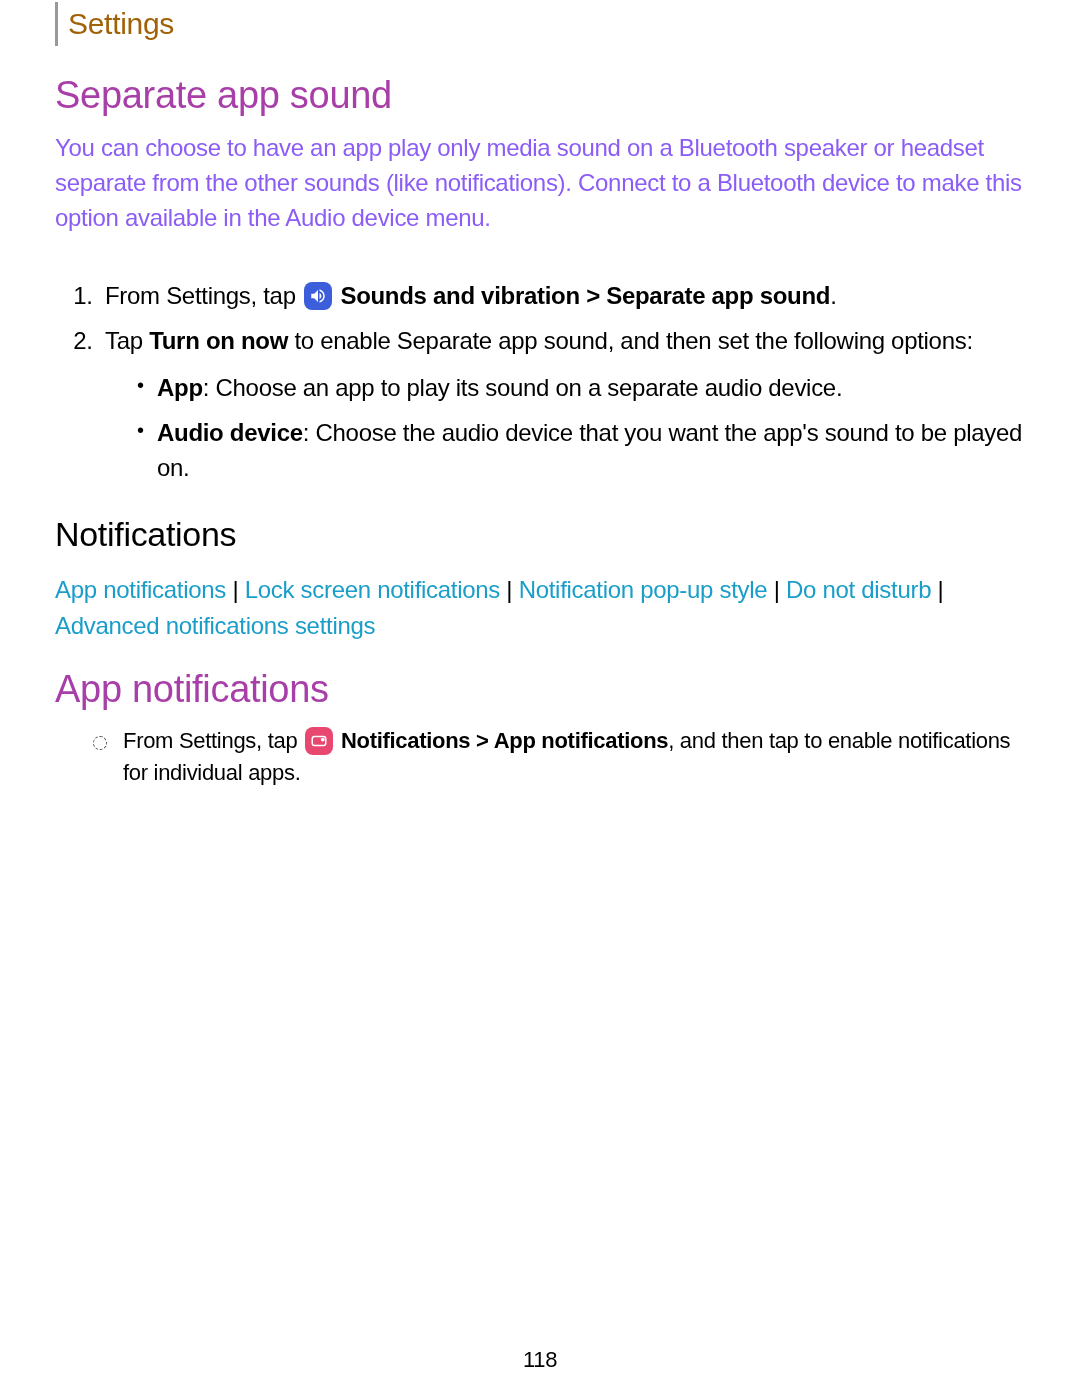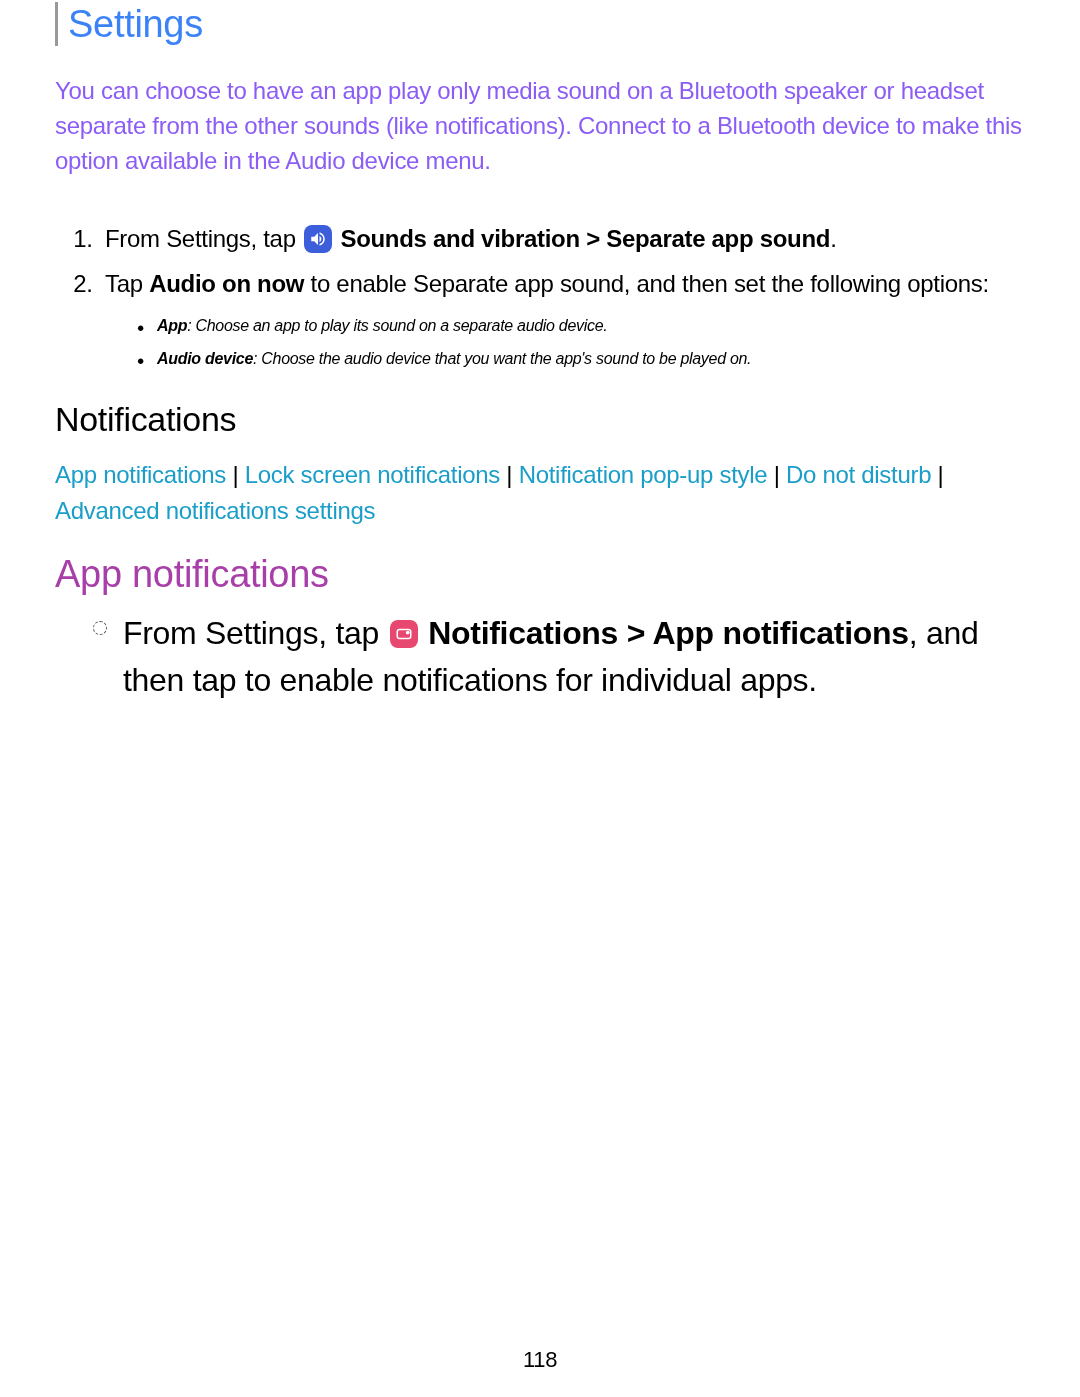--- a/index.html
+++ b/index.html
@@ -22,22 +22,22 @@
       margin-bottom: 28px;
       padding-top: 2px;
     }
     .header-bar {
       width: 3px;
       height: 44px;
       background: #999;
       margin-right: 10px;
     }
     .header-text {
-      font-size: 38px;
-      color: #3b82f6;
+      font-size: 30px;
+      color: #a16207;
       font-weight: 400;
     }
     .section-heading {
       font-size: 38px;
       color: #a83fa8;
       font-weight: 400;
       margin-bottom: 14px;
       margin-top: 0;
     }
     .body-text {
@@ -56,26 +56,25 @@
       line-height: 1.45;
       margin-bottom: 10px;
       padding-left: 6px;
     }
     ul.sub {
       list-style: none;
       padding-left: 32px;
       margin-top: 12px;
     }
     ul.sub li {
-      font-size: 16px;
+      font-size: 24px;
       line-height: 1.45;
       margin-bottom: 10px;
       position: relative;
       padding-left: 20px;
-      font-style: italic;
     }
     ul.sub li::before {
       content: "•";
       position: absolute;
       left: 0;
       top: 0;
       font-size: 20px;
     }
     .icon-badge {
       display: inline-flex;
@@ -112,21 +111,21 @@
     }
     .link {
       color: #1a9ec9;
     }
     .link-sep {
       color: #000;
     }
     .circle-bullet-item {
       position: relative;
       padding-left: 48px;
-      font-size: 32px;
+      font-size: 22px;
       line-height: 1.45;
       margin-bottom: 10px;
       margin-left: 20px;
     }
     .circle-bullet-item::before {
       content: "";
       position: absolute;
       left: 18px;
       top: 11px;
       width: 12px;
@@ -151,34 +150,35 @@
   </style>
 </head>
 <body>
 
 <div class="page-wrap">
   <div class="header">
     <div class="header-bar"></div>
     <div class="header-text">Settings</div>
   </div>
 
+  <h2 class="section-heading">Separate app sound</h2>
   <p class="body-text">You can choose to have an app play only media sound on a Bluetooth speaker or headset separate from the other sounds (like notifications). Connect to a Bluetooth device to make this option available in the Audio device menu.</p>
 
   <ol>
     <li>
       <span>From Settings, tap </span>
       <span class="icon-badge icon-blue">
         <svg width="18" height="18" viewBox="0 0 24 24" fill="#fff">
           <path d="M3 9v6h4l5 5V4L7 9H3zm13.5 3c0-1.77-1.02-3.29-2.5-4.03v8.05c1.48-.73 2.5-2.25 2.5-4.02zM14 3.23v2.06c2.89.86 5 3.54 5 6.71s-2.11 5.85-5 6.71v2.06c4.01-.91 7-4.49 7-8.77s-2.99-7.86-7-8.77z"></path>
         </svg>
       </span>
       <span class="bold">Sounds and vibration &gt; Separate app sound</span><span>.</span>
     </li>
     <li>
-      <span>Tap </span><span class="bold">Audio on now</span><span> to enable Separate app sound, and then set the following options:</span>
+      <span>Tap </span><span class="bold">Turn on now</span><span> to enable Separate app sound, and then set the following options:</span>
       <ul class="sub">
         <li>
           <span class="bold">App</span><span>: Choose an app to play its sound on a separate audio device.</span>
         </li>
         <li>
           <span class="bold">Audio device</span><span>: Choose the audio device that you want the app's sound to be played on.</span>
         </li>
       </ul>
     </li>
   </ol>

